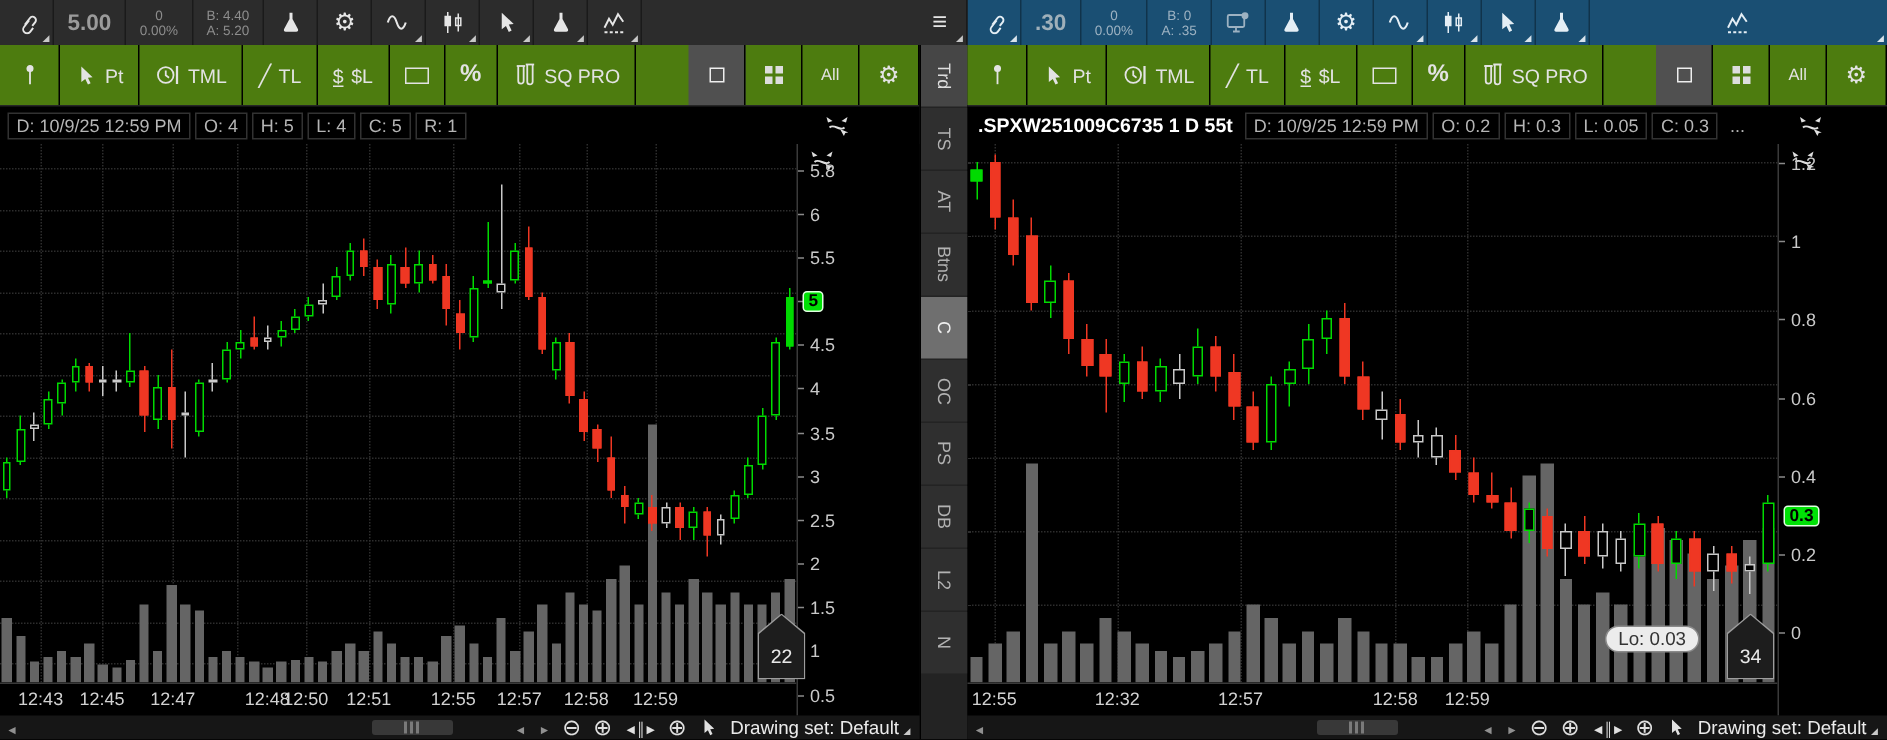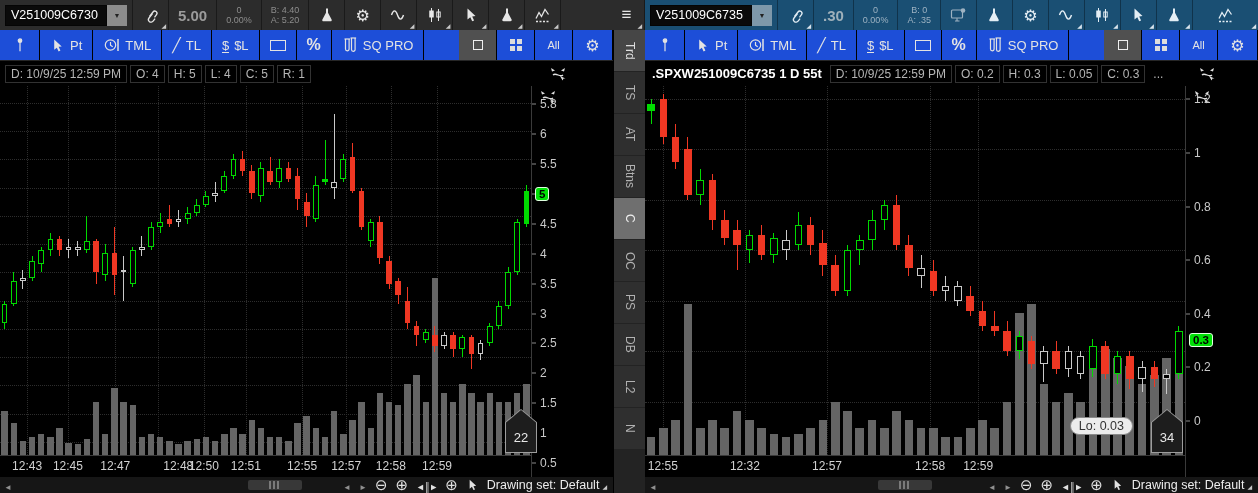--- a/index.html
+++ b/index.html
@@ -24,21 +24,21 @@
   .twoline{display:flex;flex-direction:column;align-items:flex-start;justify-content:center;font-size:9px;line-height:10.5px;color:#8d8d8d;padding:0 8px}
   .tb1.blue .twoline{color:#9db2c2}
   .icon-cell{width:36px;color:#e6e6e6}
   .tb1.blue .icon-cell{color:#e4eef5}
   .has-corner::after{content:"◢";position:absolute;right:2px;bottom:1px;font-size:6px;color:#c8c8c8;line-height:6px}
   .tb1.blue .has-corner::after{color:#d9e4ec}
   .spacer{flex:1 1 auto}
   .g-gear::before{content:"⚙";font-size:16px}
   .g-list::before{content:"≡";font-size:17px;font-weight:700}
   
-  .tb2{height:30px;display:flex;align-items:stretch;background:#1d4ed8;color:#e3e3e3;font-size:13px}
+  .tb2{height:40px;display:flex;align-items:stretch;background:#4d7c0f;color:#e3e3e3;font-size:13px}
   .tb2 .cell{display:flex;align-items:center;justify-content:center;gap:5px;padding:0 10px;border-right:1px solid #000;position:relative}
   .tb2 .cell .lbl{color:#e3e3e3}
   .tb2 .sel{background:#505050}
   .g-tl::before{content:"╱";font-size:14px}
   .g-dollar{display:inline-block}
   .g-dollar::before{content:"$";font-size:13px;border-bottom:1.5px solid currentColor;display:inline-block;line-height:13px}
   .g-rect{width:16px;height:11px;border:1.4px solid #e3e3e3}
   .g-pct::before{content:"%";font-size:16px;font-weight:700}
   .g-sq{width:10px;height:10px;border:1.4px solid #eee}
   .g-grid4{width:12px;height:12px;background:
@@ -106,26 +106,20 @@
   .bcorner::after{content:"◢";font-size:6px;color:#c8c8c8;margin-left:3px}
   svg{display:block}
 </style>
 </head>
 <body>
 
 <div class="app">
 
   <div class="left-section">
     <div class="tb1">
-      <div class="combo">
-        <div class="sym">V251009C6730</div>
-        <div class="drop">
-            <span></span>
-          </div>
-      </div>
       <div class="cell icon-cell has-corner">
         <svg width="16" height="16" viewBox="0 0 16 16">
             <path d="M6.5 9.5l3.5-4.5a2.2 2.2 0 1 1 3.5 2.7l-2 2.6M9.5 6.5L6 11a2.6 2.6 0 1 0 4.1 3.2l2-2.6" fill="none" stroke="currentColor" stroke-width="1.3"></path>
           </svg>
       </div>
       <div class="cell price">5.00</div>
       <div class="cell twoline">
         <span>0</span>
         <span>0.00%</span>
       </div>
@@ -558,26 +552,20 @@
         <div class="vtab">PS</div>
         <div class="vtab">DB</div>
         <div class="vtab">L2</div>
         <div class="vtab">N</div>
       </div>
     </div>
   </div>
 
   <div class="right-section">
     <div class="tb1 blue">
-      <div class="combo">
-        <div class="sym">V251009C6735</div>
-        <div class="drop">
-            <span></span>
-          </div>
-      </div>
       <div class="cell icon-cell has-corner">
         <svg width="16" height="16" viewBox="0 0 16 16">
             <path d="M6.5 9.5l3.5-4.5a2.2 2.2 0 1 1 3.5 2.7l-2 2.6M9.5 6.5L6 11a2.6 2.6 0 1 0 4.1 3.2l2-2.6" fill="none" stroke="currentColor" stroke-width="1.3"></path>
           </svg>
       </div>
       <div class="cell price">.30</div>
       <div class="cell twoline">
         <span>0</span>
         <span>0.00%</span>
       </div>

